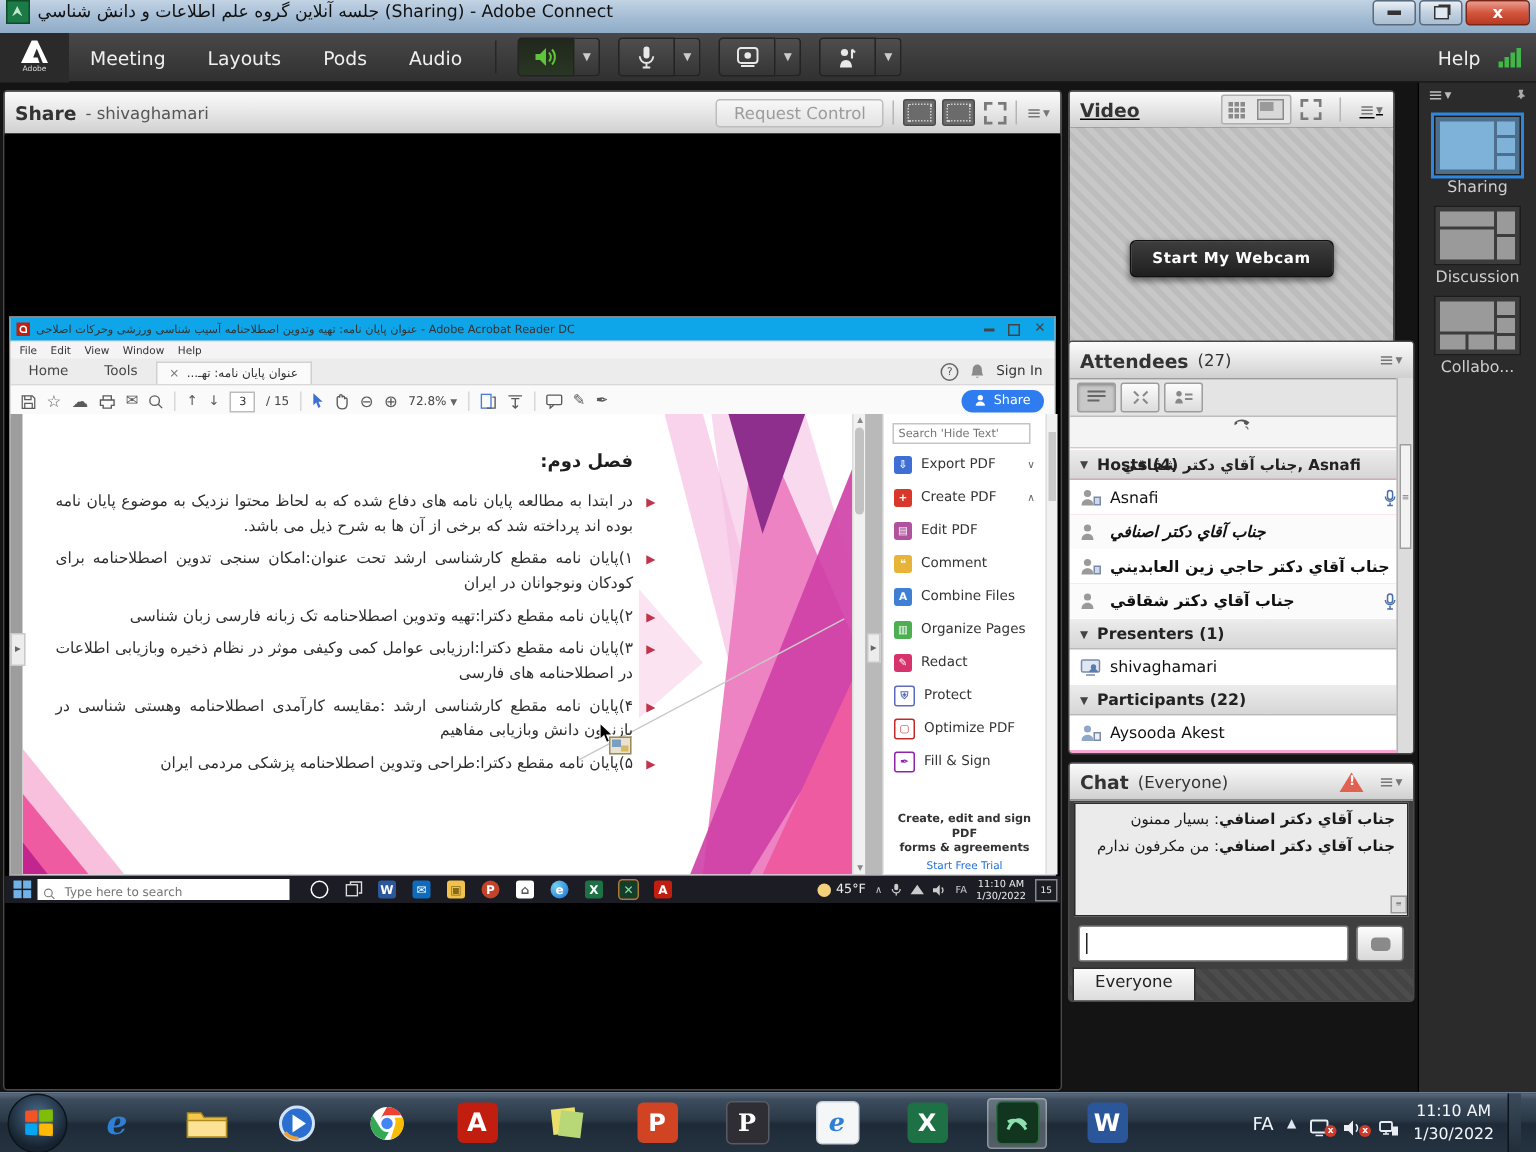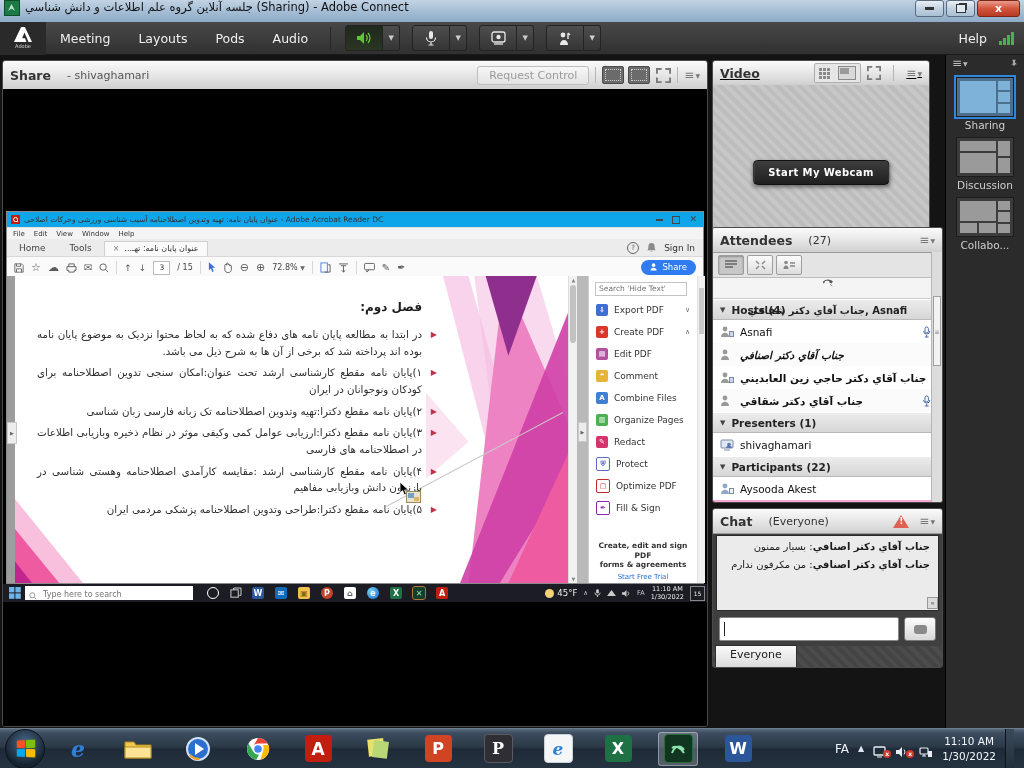--- a/index.html
+++ b/index.html
@@ -33,21 +33,21 @@
     display:flex;align-items:center;justify-content:center;font-size:7px;color:#ccc;}
   .mb-right{margin-left:auto;display:flex;align-items:center;gap:12px;padding-right:10px;}
   .help-lbl{font-size:12.5px;color:#f0f0f0;}
   .sig{display:flex;align-items:flex-end;gap:1px;height:14px;}
   .sig i{width:3px;background:#43b649;display:block;}
   
   .pod{position:absolute;background:#000;border:1px solid #4a4a4a;border-radius:3px;box-sizing:border-box;overflow:hidden;}
   .pod-header{height:24px;background:linear-gradient(#fbfbfb,#dedede 70%,#cfcfcf);border-bottom:1px solid #9a9a9a;
     display:flex;align-items:center;padding:0 7px;color:#333;}
   .pod-title{font-weight:bold;font-size:12.5px;}
-  .pod-sub{font-size:11px;color:#555;margin-left:16px;}
+  .pod-sub{font-size:11px;color:#555;margin-left:6px;}
   .hmenu{display:flex;align-items:center;color:#777;font-size:12px;gap:1px;}
   .hmenu .c{font-size:6px;}
   .vsep{width:1px;height:16px;background:#b5b5b5;margin:0 6px;}
   
   #share-pod{left:2px;top:60px;width:706px;height:667px;}
   #share-pod .pod-header{height:28px;}
   .req-btn{margin-left:auto;font-size:11px;color:#9b9b9b;background:linear-gradient(#f7f7f7,#e3e3e3);
     border:1px solid #bdbdbd;border-radius:3px;padding:2px 11px;}
   .mini-view{width:20px;height:16px;background:#6b6b6b;border:1px solid #4c4c4c;border-radius:2px;position:relative;}
   .mini-view:after{content:"";position:absolute;inset:2px;border:1px dotted #cfcfcf;}

